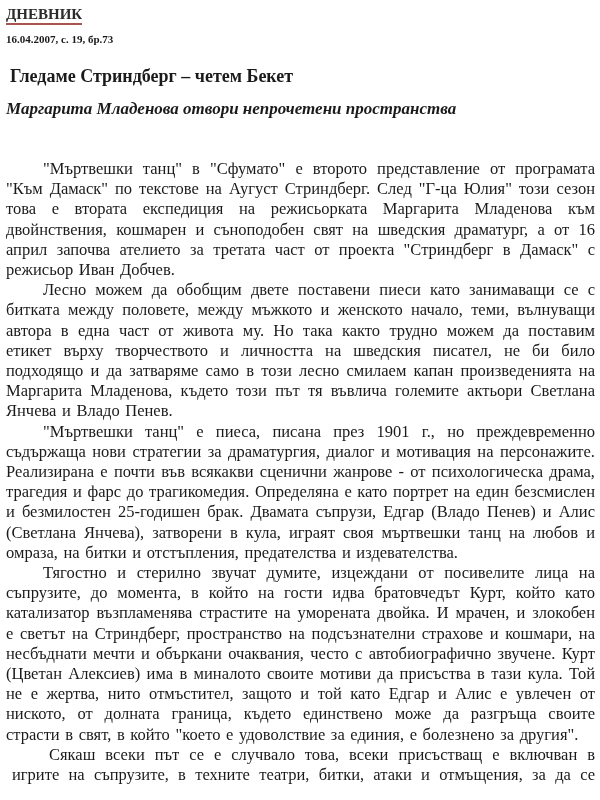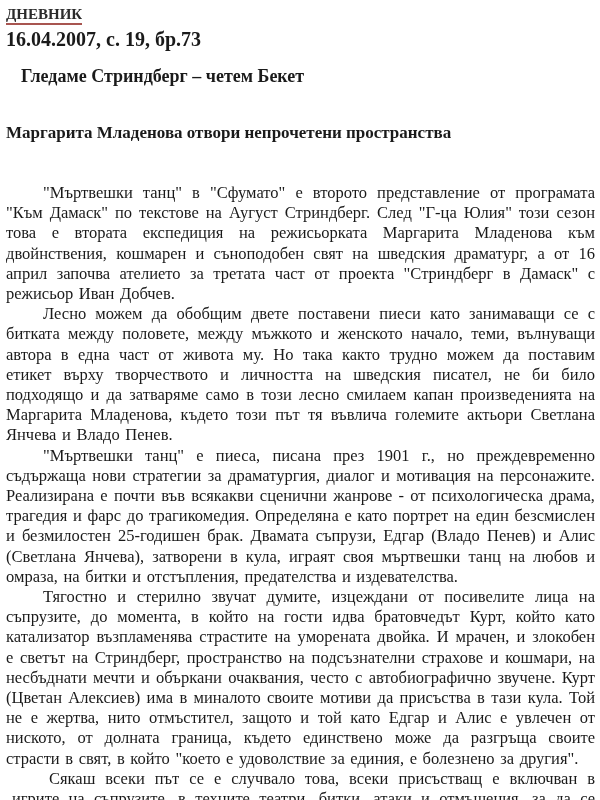--- a/index.html
+++ b/index.html
@@ -28,32 +28,33 @@
     line-height: 16px;
     color: #2b2b2b;
     text-decoration: none;
     border-bottom: 2px solid #a85550;
     padding-bottom: 1px;
     cursor: pointer;
   }
   .dateline {
     margin-top: 5px;
     font-weight: bold;
-    font-size: 20px;
+    font-size: 11px;
     line-height: 18px;
   }
   .title {
-    margin: 18px 0 0 15px;
+    margin: 18px 0 0 4px;
     font-weight: bold;
     font-size: 18px;
     line-height: 21px;
   }
   .subtitle {
-    margin: 36px 0 0 0;
+    margin: 12px 0 0 0;
     font-weight: bold;
+    font-style: italic;
     font-size: 17px;
     line-height: 20px;
   }
   .body {
     margin-top: 40px;
     font-size: 16.5px;
     line-height: 20.2px;
     text-align: justify;
   }
   .body p {

